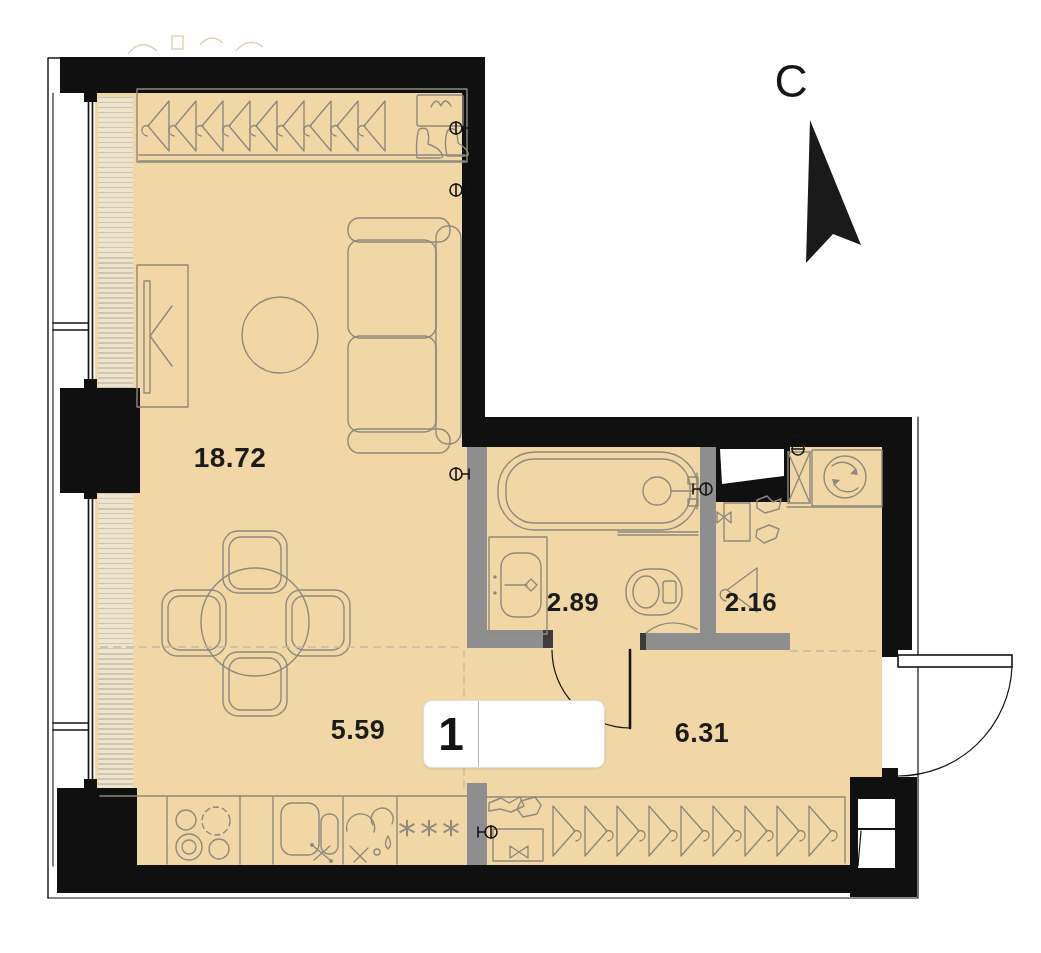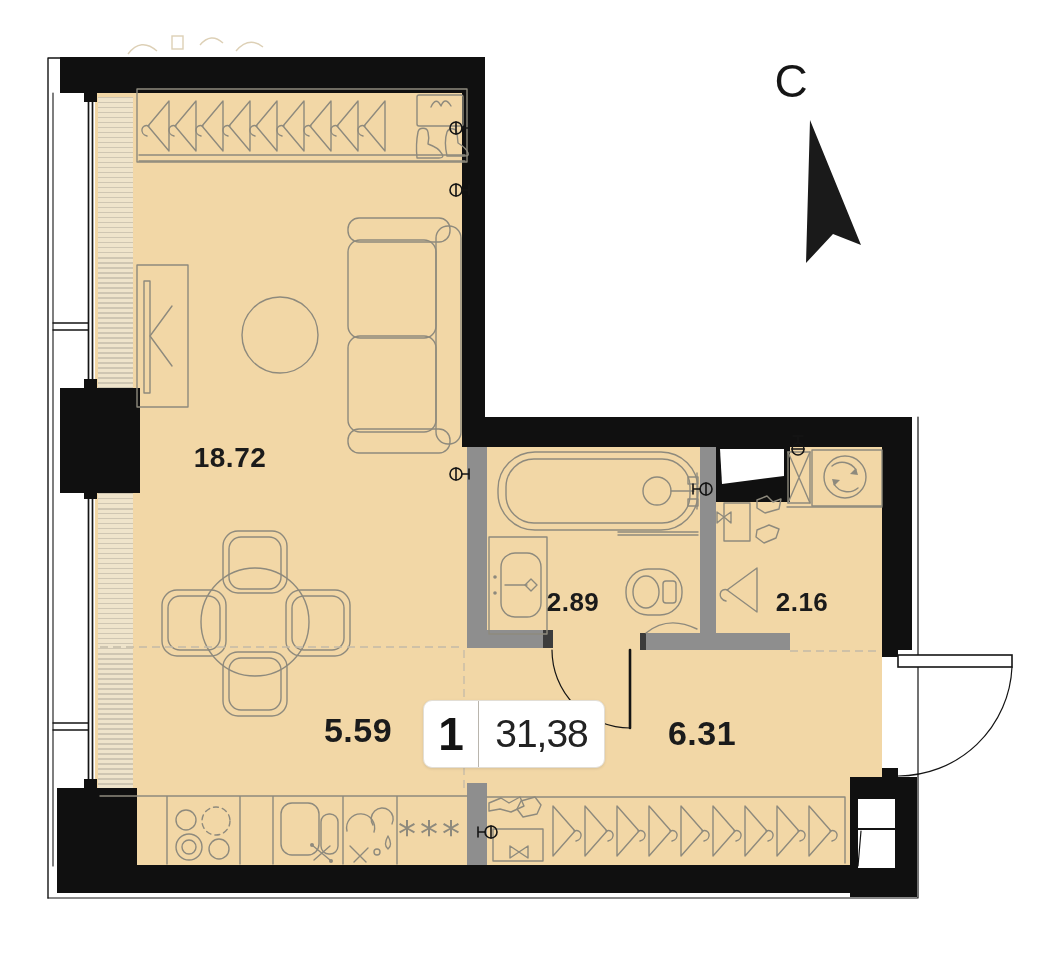--- a/index.html
+++ b/index.html
@@ -11,21 +11,21 @@
   .part{background:#8e8e8e;}
   .cap{background:#3c3c3c;}
   .hatch{background:#efe4cb;
          background-image:repeating-linear-gradient(to bottom,#cfc6b2 0 1.5px,transparent 1.5px 5px);}
   svg.overlay{position:absolute;left:0;top:0;z-index:30;}
   .f{stroke:#8e8a7d;fill:none;stroke-width:1.4;stroke-linejoin:round;stroke-linecap:round;}
   .k{stroke:#141414;fill:none;stroke-linecap:round;}
   .faint{stroke:#ddd0b6;fill:none;stroke-width:1.4;}
   .dash{stroke:#c4bba8;fill:none;stroke-width:1.3;stroke-dasharray:8 5;}
   .area-label{position:absolute;z-index:40;transform:translate(-50%,-50%);
-              font-weight:600;font-size:34px;color:#1b1b1b;letter-spacing:.5px;white-space:nowrap;}
+              font-weight:600;font-size:27px;color:#1b1b1b;letter-spacing:.5px;white-space:nowrap;}
   .compass-letter{position:absolute;z-index:40;transform:translate(-50%,-50%);
                   font-weight:500;font-size:46px;color:#151515;}
   .unit-badge{position:absolute;z-index:40;left:423px;top:700px;width:180px;height:66px;
               background:#fff;border:1px solid #e2ded6;border-radius:9px;display:flex;align-items:stretch;
               box-shadow:0 1px 3px rgba(0,0,0,.10);}
   .unit-badge .num{width:54px;display:flex;align-items:center;justify-content:center;
                    font-weight:700;font-size:46px;color:#141414;border-right:1px solid #b9b5ad;}
   .unit-badge .total{flex:1;display:flex;align-items:center;justify-content:center;
                      font-weight:500;font-size:39px;color:#222;letter-spacing:-1px;}
   .z2{z-index:20;} .z1{z-index:10;}
@@ -273,20 +273,19 @@
 
     <polygon points="810,120 861,245 833,234 806,263" fill="#1a1a1a"></polygon>
   </svg>
 
   <div class="compass-letter" style="left:791px;top:81px;">C</div>
 
   <div class="area-label" style="left:230px;top:458px;font-size:28px;">18.72</div>
   <div class="area-label" style="left:358px;top:730px;">5.59</div>
   <div class="area-label" style="left:702px;top:733px;text-align:right;">6.31</div>
   <div class="area-label" style="left:569px;top:602px;font-size:26px;padding-left:8px;">2.89</div>
-  <div class="area-label" style="left:802px;top:602px;font-size:26px;">2.16</div>
+  <div class="area-label" style="left:751px;top:602px;font-size:26px;">2.16</div>
 
   <div class="unit-badge">
     <div class="num">1</div>
-    <div class="total">31,38</div>
   </div>
 
 </div>
 
 </body></html>

